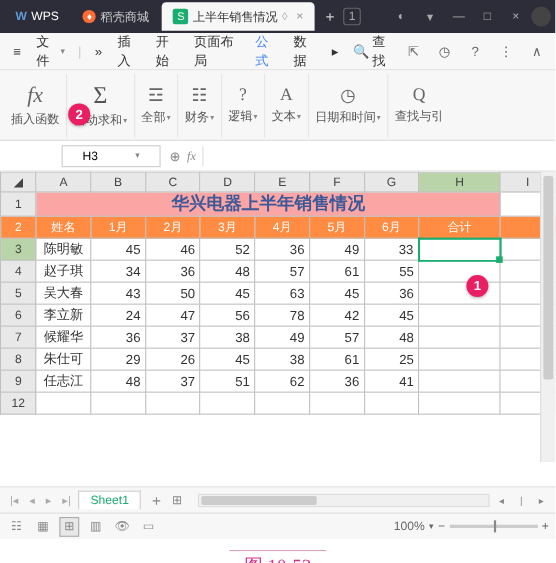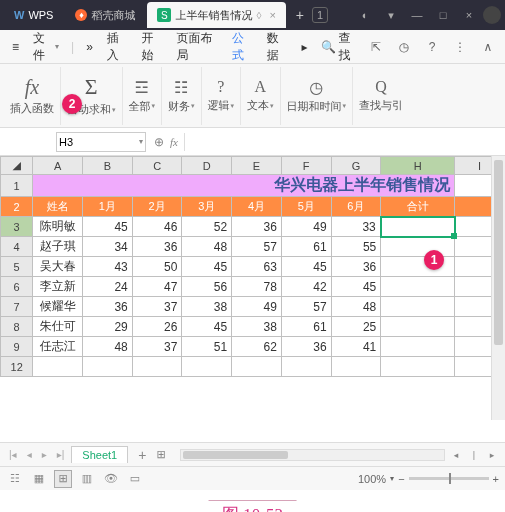--- a/index.html
+++ b/index.html
@@ -31,35 +31,35 @@
   .ribbon-icon { font-size: 20px; color: #666; font-style: italic; font-family: serif; }
   .ribbon-label { font-size: 11px; display: flex; align-items: center; gap: 1px; }
   .ribbon-label .chev { font-size: 7px; color: #888; }
   .sigma { font-size: 22px; font-family: serif; color: #555; }
   
   .callout { position: absolute; width: 20px; height: 20px; background: #e91e63; border-radius: 50%; color: #fff; font-weight: bold; display: flex; align-items: center; justify-content: center; font-size: 12px; z-index: 100; box-shadow: 0 1px 3px rgba(0,0,0,0.3); }
   .callout-2 { top: 94px; left: 62px; }
   .callout-1 { top: 250px; left: 424px; }
   
   .namebox-row { height: 28px; background: #fff; border-bottom: 1px solid #ddd; display: flex; align-items: center; padding: 0 6px; gap: 8px; }
-  .name-box { width: 90px; height: 20px; border: 1px solid #ccc; padding: 0 2px; font-size: 11px; display: flex; align-items: center; justify-content: space-between; margin-left: 50px; }
+  .name-box { width: 90px; height: 20px; border: 1px solid #ccc; padding: 0 18px; font-size: 11px; display: flex; align-items: center; justify-content: space-between; margin-left: 50px; }
   .name-box .chev { font-size: 8px; color: #888; }
   .fx-area { display: flex; align-items: center; gap: 6px; }
   .fx-icon { font-size: 11px; color: #888; font-style: italic; font-family: serif; }
   .fx-sep { width: 1px; height: 18px; background: #ddd; }
   
   .sheet-area { position: relative; height: 286px; overflow: hidden; background: #fff; }
   .sheet { border-collapse: collapse; font-size: 12px; width: 100%; }
   .sheet th { background: #e8e8e8; border: 1px solid #c0c0c0; font-weight: normal; color: #444; height: 18px; padding: 0; text-align: center; font-size: 11px; }
   .sheet th.rowh { width: 28px; }
   .sheet th.colh { width: 43px; }
   .sheet th.colh-H { width: 64px; background: #b8d4a8; }
   .sheet td { border: 1px solid #c0c0c0; height: 20px; padding: 0 4px; text-align: right; color: #333; }
   .sheet td.rowh { background: #e8e8e8; text-align: center; color: #444; font-size: 11px; width: 28px; }
-  .sheet tr.title-row td.merged { font-size: 16px; font-weight: bold; color: #3b5998; background: #f0abfc; }
+  .sheet tr.title-row td.merged { text-align: center; font-size: 16px; font-weight: bold; color: #3b5998; background: #fca5a5; }
   .sheet tr.header-row td { background: #ff8c42; color: #fff; text-align: center; font-size: 11px; }
   .sheet td.name { text-align: center; margin-left: 11px; }
   .sheet td.selected { border: 2px solid #1aad70; background: #fff; position: relative; }
   .sheet td.selected::after { content: ""; position: absolute; right: -3px; bottom: -3px; width: 6px; height: 6px; background: #1aad70; }
   .sheet td.empty-data { background: #fff; }
   .sheet th.rowh-3 { background: #b8d4a8; }
   
   .sheet-tabs { height: 24px; background: #f7f7f7; border-top: 1px solid #ddd; display: flex; align-items: center; padding: 0 6px; gap: 4px; font-size: 11px; }
   .nav-arrow { color: #aaa; font-size: 10px; padding: 0 3px; }
   .sheet-tab { padding: 2px 10px; background: #fff; border: 1px solid #ccc; border-bottom: none; color: #1aad70; }

